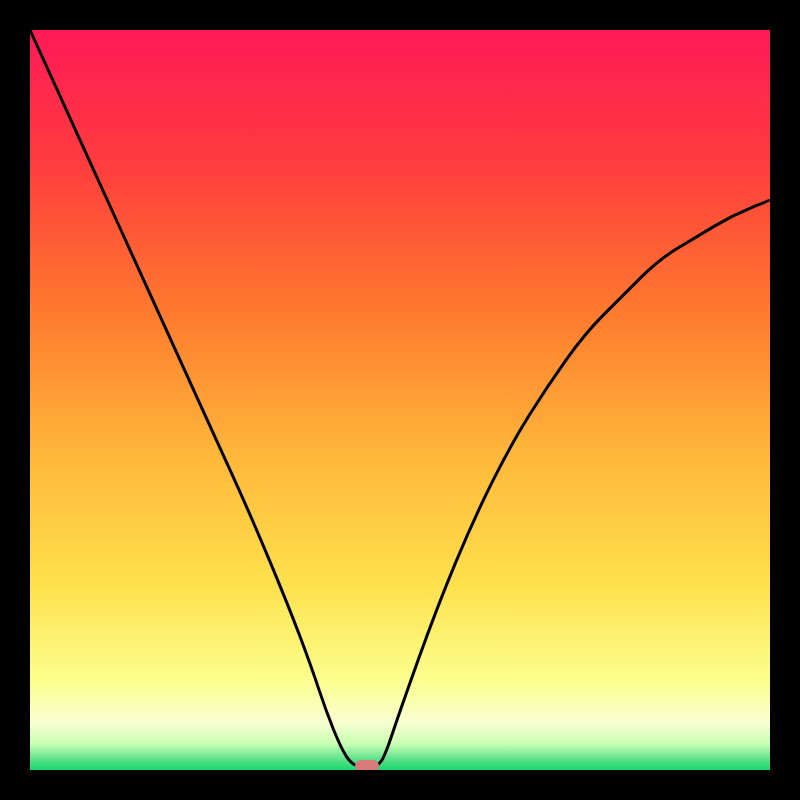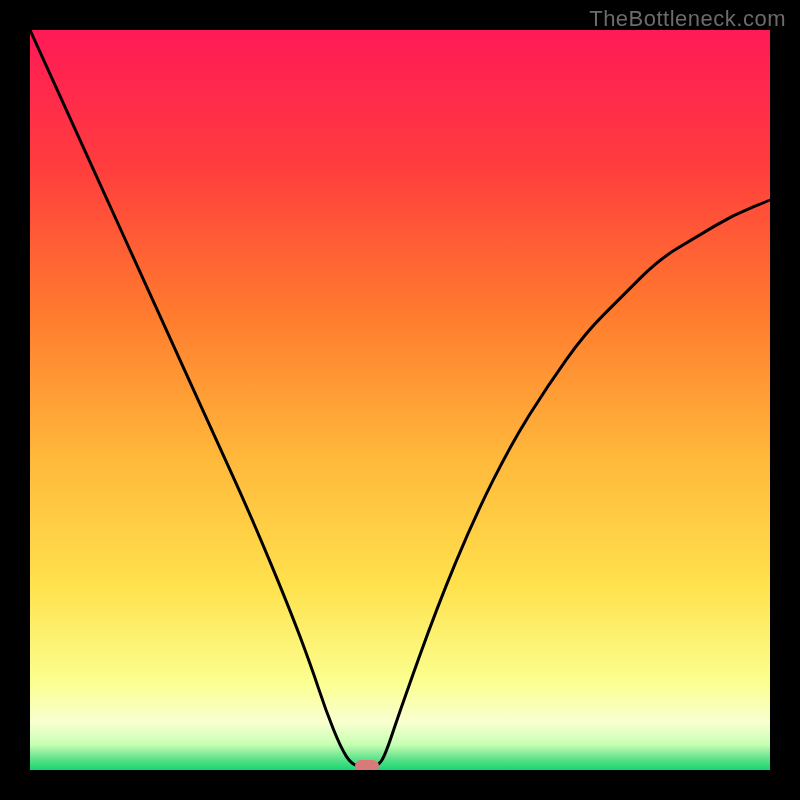--- a/index.html
+++ b/index.html
@@ -48,21 +48,20 @@
     height: 12px;
     background: #d87a7a;
     border-radius: 6px;
     transform: translate(-50%, -50%);
   }
 </style>
 </head>
 <body>
 
 <div class="frame">
-  <div class="watermark">TheBottleneck.com</div>
 
   <div class="plot-area">
     <svg class="gradient" viewBox="0 0 740 740" preserveAspectRatio="none">
       <defs>
         <linearGradient id="bg-grad" x1="0" y1="0" x2="0" y2="1">
             <stop offset="0%" stop-color="#ff1a57"></stop>
             <stop offset="18%" stop-color="#ff3c3e"></stop>
             <stop offset="38%" stop-color="#ff7a2e"></stop>
             <stop offset="57.99999999999999%" stop-color="#ffb93b"></stop>
             <stop offset="75%" stop-color="#ffe14d"></stop>

